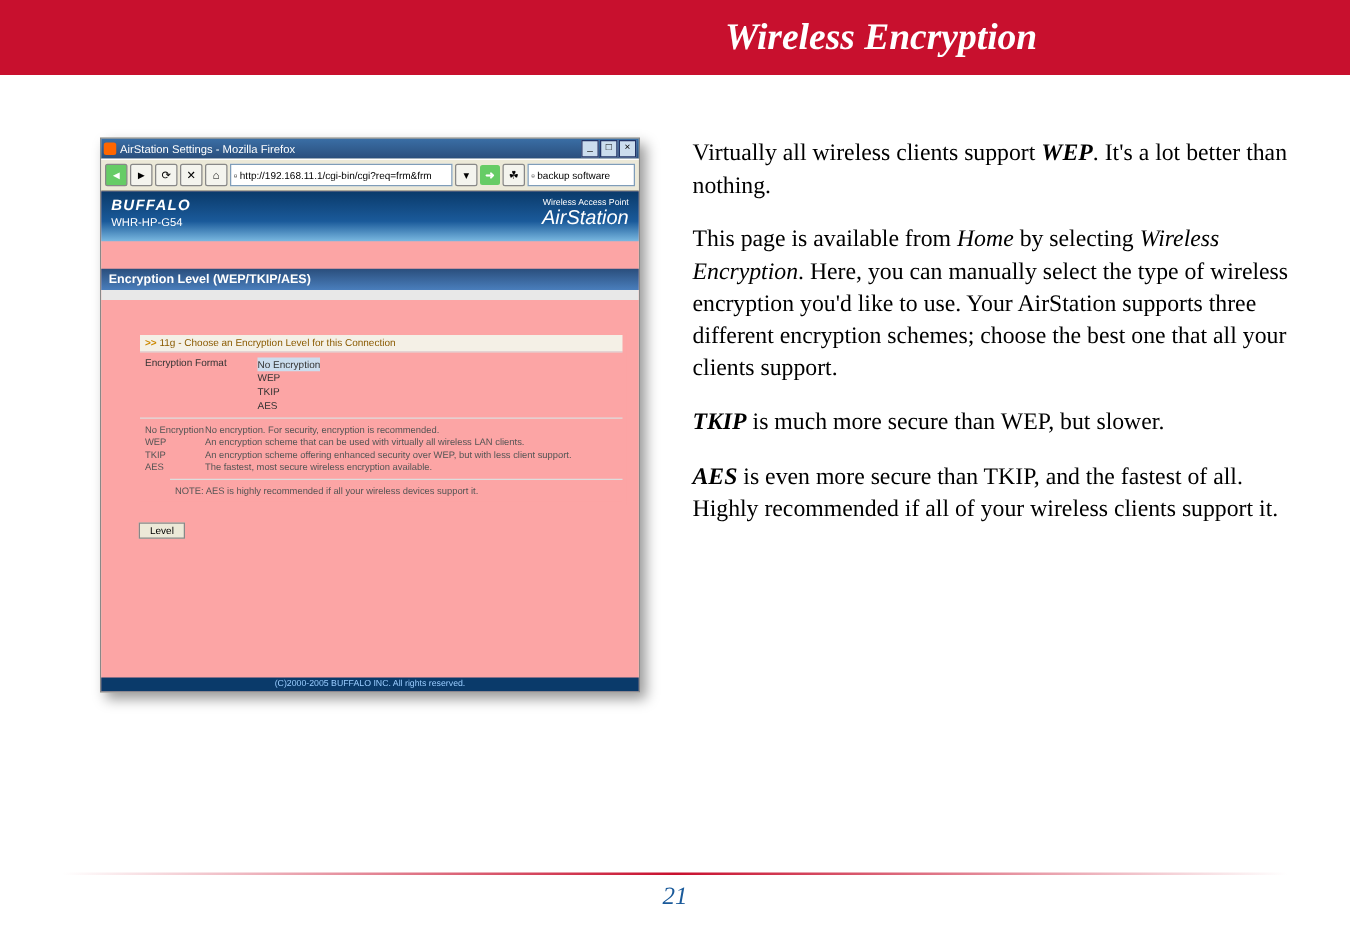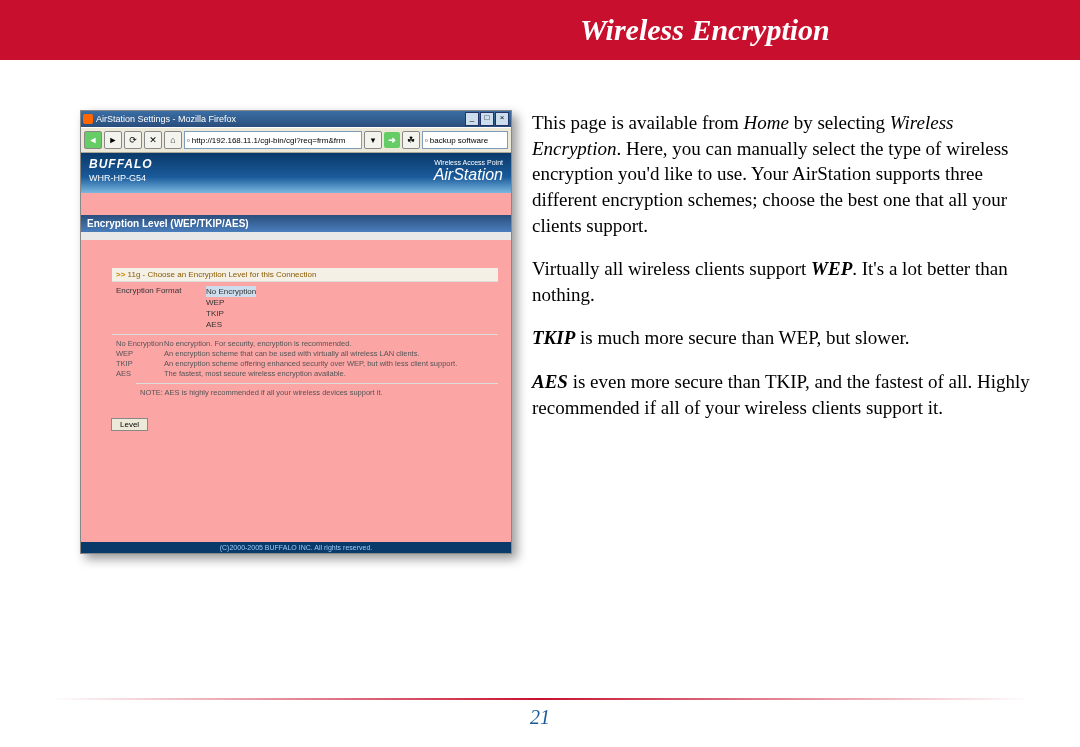--- a/index.html
+++ b/index.html
@@ -24,21 +24,21 @@
   .red-banner-title {
     color: #fff;
     font-style: italic;
     font-weight: bold;
     font-size: 30px;
     font-family: Georgia, serif;
   }
   .content-row {
     display: flex;
     padding: 50px 40px 0 80px;
-    gap: 12px;
+    gap: 34px;
   }
   .screenshot-col {
     width: 440px;
     flex-shrink: 0;
   }
   .text-col {
     flex: 1;
     font-size: 19px;
     line-height: 1.35;
     color: #000;
@@ -285,24 +285,24 @@
 
         <span class="return-btn">Level</span>
 
         <div class="router-footer">(C)2000-2005 BUFFALO INC. All rights reserved.</div>
       </div>
     </div>
   </div>
 
   <div class="text-col">
     <p>
-      <span>This page is available from </span><span class="ital">Home</span><span> by selecting </span><span class="ital">Wireless Encryption</span><span>.  Here, you can manually select the type of wireless encryption you'd like to use.  Your AirStation supports three different encryption schemes; choose the best one that all your clients support.</span>
+      <span>Virtually all wireless clients support </span><span class="bolditalic">WEP</span><span>.  It's a lot better than nothing.</span>
     </p>
     <p>
-      <span>Virtually all wireless clients support </span><span class="bolditalic">WEP</span><span>.  It's a lot better than nothing.</span>
+      <span>This page is available from </span><span class="ital">Home</span><span> by selecting </span><span class="ital">Wireless Encryption</span><span>.  Here, you can manually select the type of wireless encryption you'd like to use.  Your AirStation supports three different encryption schemes; choose the best one that all your clients support.</span>
     </p>
     <p>
       <span class="bolditalic">TKIP</span><span> is much more secure than WEP, but slower.</span>
     </p>
     <p>
       <span class="bolditalic">AES</span><span> is even more secure than TKIP, and the fastest of all.  Highly recommended if all of your wireless clients support it.</span>
     </p>
   </div>
 
 </div>

